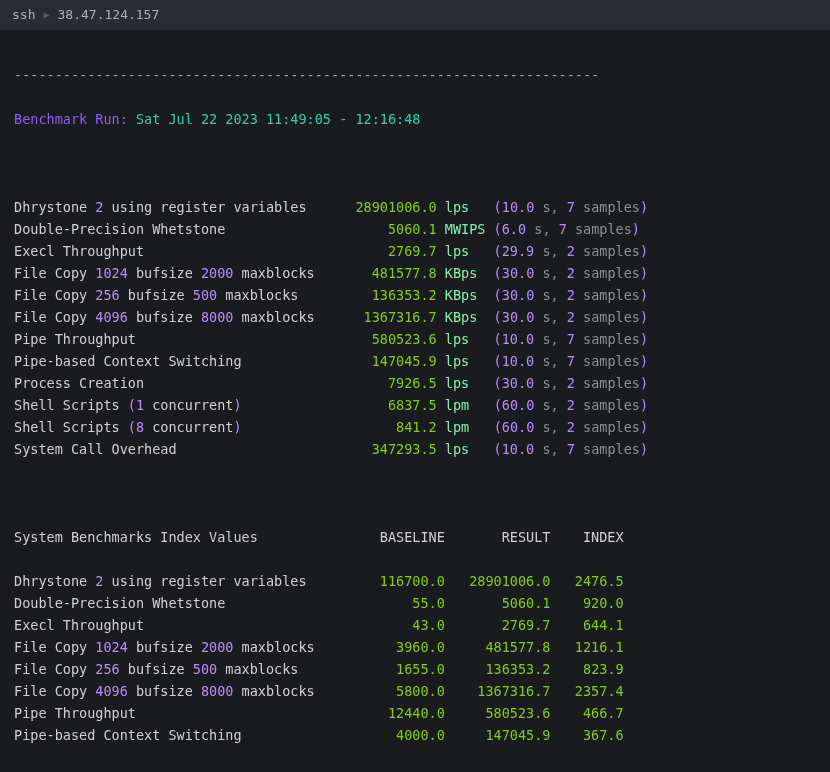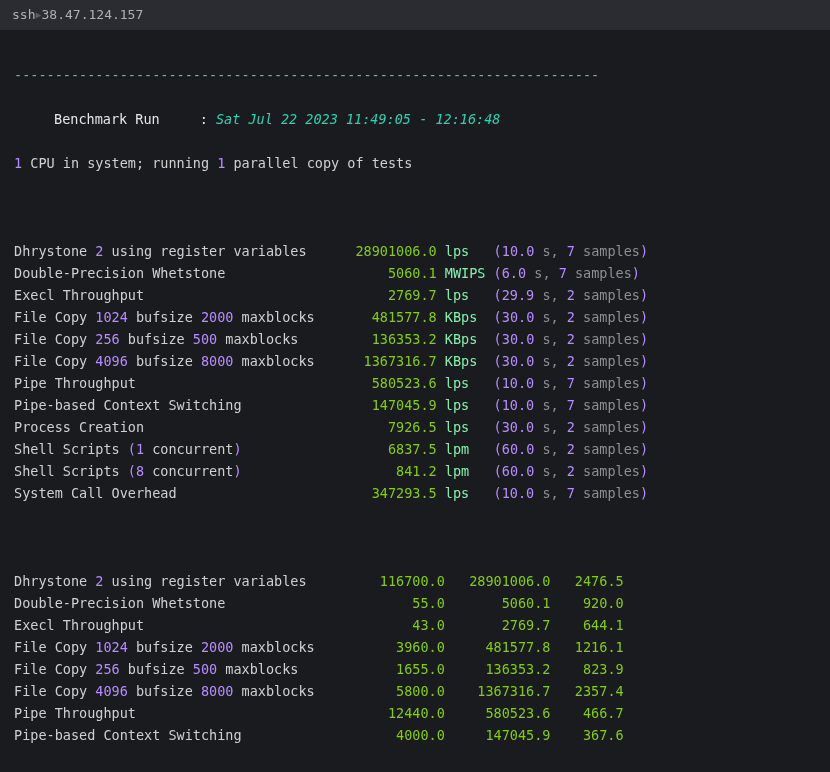--- a/index.html
+++ b/index.html
@@ -13,56 +13,56 @@
     width: 830px;
   }
   .titlebar {
     height: 30px;
     background: #2a2c31;
     color: #aeb0b5;
     font-size: 13px;
     padding-left: 12px;
     display: flex;
     align-items: center;
-    gap: 0;
+    gap: 8px;
   }
   .titlebar .sep {
     font-size: 10px;
     color: #5a5d63;
   }
   .term {
     padding: 12px 14px 14px 14px;
     white-space: pre;
     position: relative;
   }
   .dash {
     color: #37d2b4;
   }
-  .runlabel { color: #e5e5e5; margin-left: 40px; }
-  .runtime  { color: #2fd1b2; font-style: italic; }
+  .runlabel { color: #8b5cf6; }
+  .runtime  { color: #2fd1b2; }
   .num      { color: #b78cff; }
   .val      { color: #84cc16; }
   .unit     { color: #86efac; }
   .grey     { color: #8b8f96; }
   .paren    { color: #b78cff; }
   .row { white-space: pre; }
 </style>
 </head>
 <body>
 
 <div class="titlebar">
   <span>ssh</span>
   <span class="sep">▶</span>
   <span>38.47.124.157</span>
 </div>
 
 <div class="term">
 <div class="row dash">------------------------------------------------------------------------</div>
 <div class="row"><span class="runlabel">Benchmark Run</span><span class="runlabel">: </span><span class="runtime">Sat Jul 22 2023 11:49:05 - 12:16:48</span></div>
-<div class="row"><span class="num">1</span><span> CPU in system; running </span><span class="num">1</span><span> parallel copy of tests</span></div>
 <div class="row"> </div>
 <div id="results"><div class="row"><span>Dhrystone </span><span class="num">2</span><span> using register variables</span>    <span class="val">  28901006.0</span> <span class="unit">lps   </span><span class="paren">(</span><span class="num">10.0</span><span class="grey"> s</span><span class="grey">, </span><span class="num">7</span><span class="grey"> samples</span><span class="paren">)</span></div><div class="row"><span>Double-Precision Whetstone</span>              <span class="val">      5060.1</span> <span class="unit">MWIPS </span><span class="paren">(</span><span class="num">6.0</span><span class="grey"> s</span><span class="grey">, </span><span class="num">7</span><span class="grey"> samples</span><span class="paren">)</span></div><div class="row"><span>Execl Throughput</span>                        <span class="val">      2769.7</span> <span class="unit">lps   </span><span class="paren">(</span><span class="num">29.9</span><span class="grey"> s</span><span class="grey">, </span><span class="num">2</span><span class="grey"> samples</span><span class="paren">)</span></div><div class="row"><span>File Copy </span><span class="num">1024</span><span> bufsize </span><span class="num">2000</span><span> maxblocks</span>   <span class="val">    481577.8</span> <span class="unit">KBps  </span><span class="paren">(</span><span class="num">30.0</span><span class="grey"> s</span><span class="grey">, </span><span class="num">2</span><span class="grey"> samples</span><span class="paren">)</span></div><div class="row"><span>File Copy </span><span class="num">256</span><span> bufsize </span><span class="num">500</span><span> maxblocks</span>     <span class="val">    136353.2</span> <span class="unit">KBps  </span><span class="paren">(</span><span class="num">30.0</span><span class="grey"> s</span><span class="grey">, </span><span class="num">2</span><span class="grey"> samples</span><span class="paren">)</span></div><div class="row"><span>File Copy </span><span class="num">4096</span><span> bufsize </span><span class="num">8000</span><span> maxblocks</span>   <span class="val">   1367316.7</span> <span class="unit">KBps  </span><span class="paren">(</span><span class="num">30.0</span><span class="grey"> s</span><span class="grey">, </span><span class="num">2</span><span class="grey"> samples</span><span class="paren">)</span></div><div class="row"><span>Pipe Throughput</span>                         <span class="val">    580523.6</span> <span class="unit">lps   </span><span class="paren">(</span><span class="num">10.0</span><span class="grey"> s</span><span class="grey">, </span><span class="num">7</span><span class="grey"> samples</span><span class="paren">)</span></div><div class="row"><span>Pipe-based Context Switching</span>            <span class="val">    147045.9</span> <span class="unit">lps   </span><span class="paren">(</span><span class="num">10.0</span><span class="grey"> s</span><span class="grey">, </span><span class="num">7</span><span class="grey"> samples</span><span class="paren">)</span></div><div class="row"><span>Process Creation</span>                        <span class="val">      7926.5</span> <span class="unit">lps   </span><span class="paren">(</span><span class="num">30.0</span><span class="grey"> s</span><span class="grey">, </span><span class="num">2</span><span class="grey"> samples</span><span class="paren">)</span></div><div class="row"><span>Shell Scripts </span><span class="paren">(</span><span class="num">1</span><span> concurrent</span><span class="paren">)</span>            <span class="val">      6837.5</span> <span class="unit">lpm   </span><span class="paren">(</span><span class="num">60.0</span><span class="grey"> s</span><span class="grey">, </span><span class="num">2</span><span class="grey"> samples</span><span class="paren">)</span></div><div class="row"><span>Shell Scripts </span><span class="paren">(</span><span class="num">8</span><span> concurrent</span><span class="paren">)</span>            <span class="val">       841.2</span> <span class="unit">lpm   </span><span class="paren">(</span><span class="num">60.0</span><span class="grey"> s</span><span class="grey">, </span><span class="num">2</span><span class="grey"> samples</span><span class="paren">)</span></div><div class="row"><span>System Call Overhead</span>                    <span class="val">    347293.5</span> <span class="unit">lps   </span><span class="paren">(</span><span class="num">10.0</span><span class="grey"> s</span><span class="grey">, </span><span class="num">7</span><span class="grey"> samples</span><span class="paren">)</span></div></div>
 <div class="row"> </div>
+<div class="row" id="idx-header"><span>System Benchmarks Index Values               </span><span>BASELINE</span><span>       RESULT</span><span>    INDEX</span></div>
 <div id="indexes"><div class="row"><span>Dhrystone </span><span class="num">2</span><span> using register variables</span>     <span class="val">    116700.0</span><span class="val">   28901006.0</span><span class="val">   2476.5</span></div><div class="row"><span>Double-Precision Whetstone</span>               <span class="val">        55.0</span><span class="val">       5060.1</span><span class="val">    920.0</span></div><div class="row"><span>Execl Throughput</span>                         <span class="val">        43.0</span><span class="val">       2769.7</span><span class="val">    644.1</span></div><div class="row"><span>File Copy </span><span class="num">1024</span><span> bufsize </span><span class="num">2000</span><span> maxblocks</span>    <span class="val">      3960.0</span><span class="val">     481577.8</span><span class="val">   1216.1</span></div><div class="row"><span>File Copy </span><span class="num">256</span><span> bufsize </span><span class="num">500</span><span> maxblocks</span>      <span class="val">      1655.0</span><span class="val">     136353.2</span><span class="val">    823.9</span></div><div class="row"><span>File Copy </span><span class="num">4096</span><span> bufsize </span><span class="num">8000</span><span> maxblocks</span>    <span class="val">      5800.0</span><span class="val">    1367316.7</span><span class="val">   2357.4</span></div><div class="row"><span>Pipe Throughput</span>                          <span class="val">     12440.0</span><span class="val">     580523.6</span><span class="val">    466.7</span></div><div class="row"><span>Pipe-based Context Switching</span>             <span class="val">      4000.0</span><span class="val">     147045.9</span><span class="val">    367.6</span></div></div>
 
 
 
 </div>
 
 </body></html>

